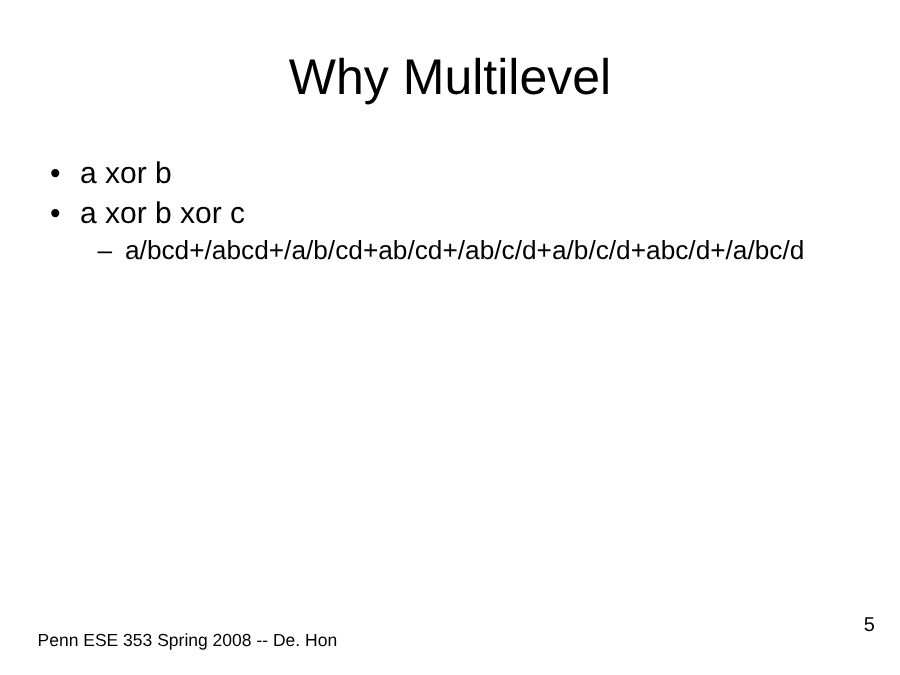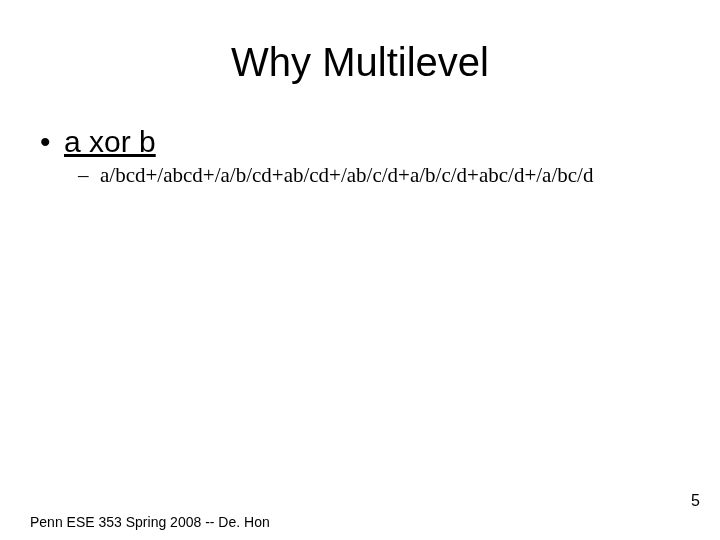--- a/index.html
+++ b/index.html
@@ -23,25 +23,24 @@
       font-weight: normal;
       text-align: center;
       margin-top: 10px;
       margin-bottom: 40px;
       font-family: Arial, Helvetica, sans-serif;
     }
     .content {
       padding-left: 10px;
     }
     .bullet-l1 {
-      font-size: 30px;
+      font-size: 24px;
       margin-bottom: 4px;
       padding-left: 24px;
       position: relative;
-      text-decoration: underline;
     }
     .bullet-l1::before {
       content: "•";
       position: absolute;
       left: 0;
       top: 0;
     }
     .bullet-l2 {
       font-size: 24px;
       margin-bottom: 10px;
@@ -49,25 +48,24 @@
       position: relative;
     }
     .bullet-l2::before {
       content: "–";
       position: absolute;
       left: 38px;
       top: 0;
     }
     .bullet-l2.small {
       font-size: 21px;
-      font-family: Liberation Serif, serif;
     }
     .footer-area {
       position: absolute;
-      bottom: 10px;
+      bottom: 20px;
       left: 30px;
       right: 30px;
     }
     .page-num {
       position: absolute;
       right: 20px;
       bottom: 30px;
       font-size: 16px;
     }
     .footer-text {
@@ -75,20 +73,21 @@
     }
   </style>
 </head>
 <body>
 
 <div class="slide">
   <h1 class="title">Why Multilevel</h1>
 
   <div class="content">
     <div class="bullet-l1">a xor b</div>
+    <div class="bullet-l1">a xor b xor c</div>
     <div class="bullet-l2 small">a/bcd+/abcd+/a/b/cd+ab/cd+/ab/c/d+a/b/c/d+abc/d+/a/bc/d</div>
   </div>
 
   <div class="page-num">5</div>
 
   <div class="footer-area">
     <div class="footer-text">Penn ESE 353 Spring 2008 -- De. Hon</div>
   </div>
 </div>
 

